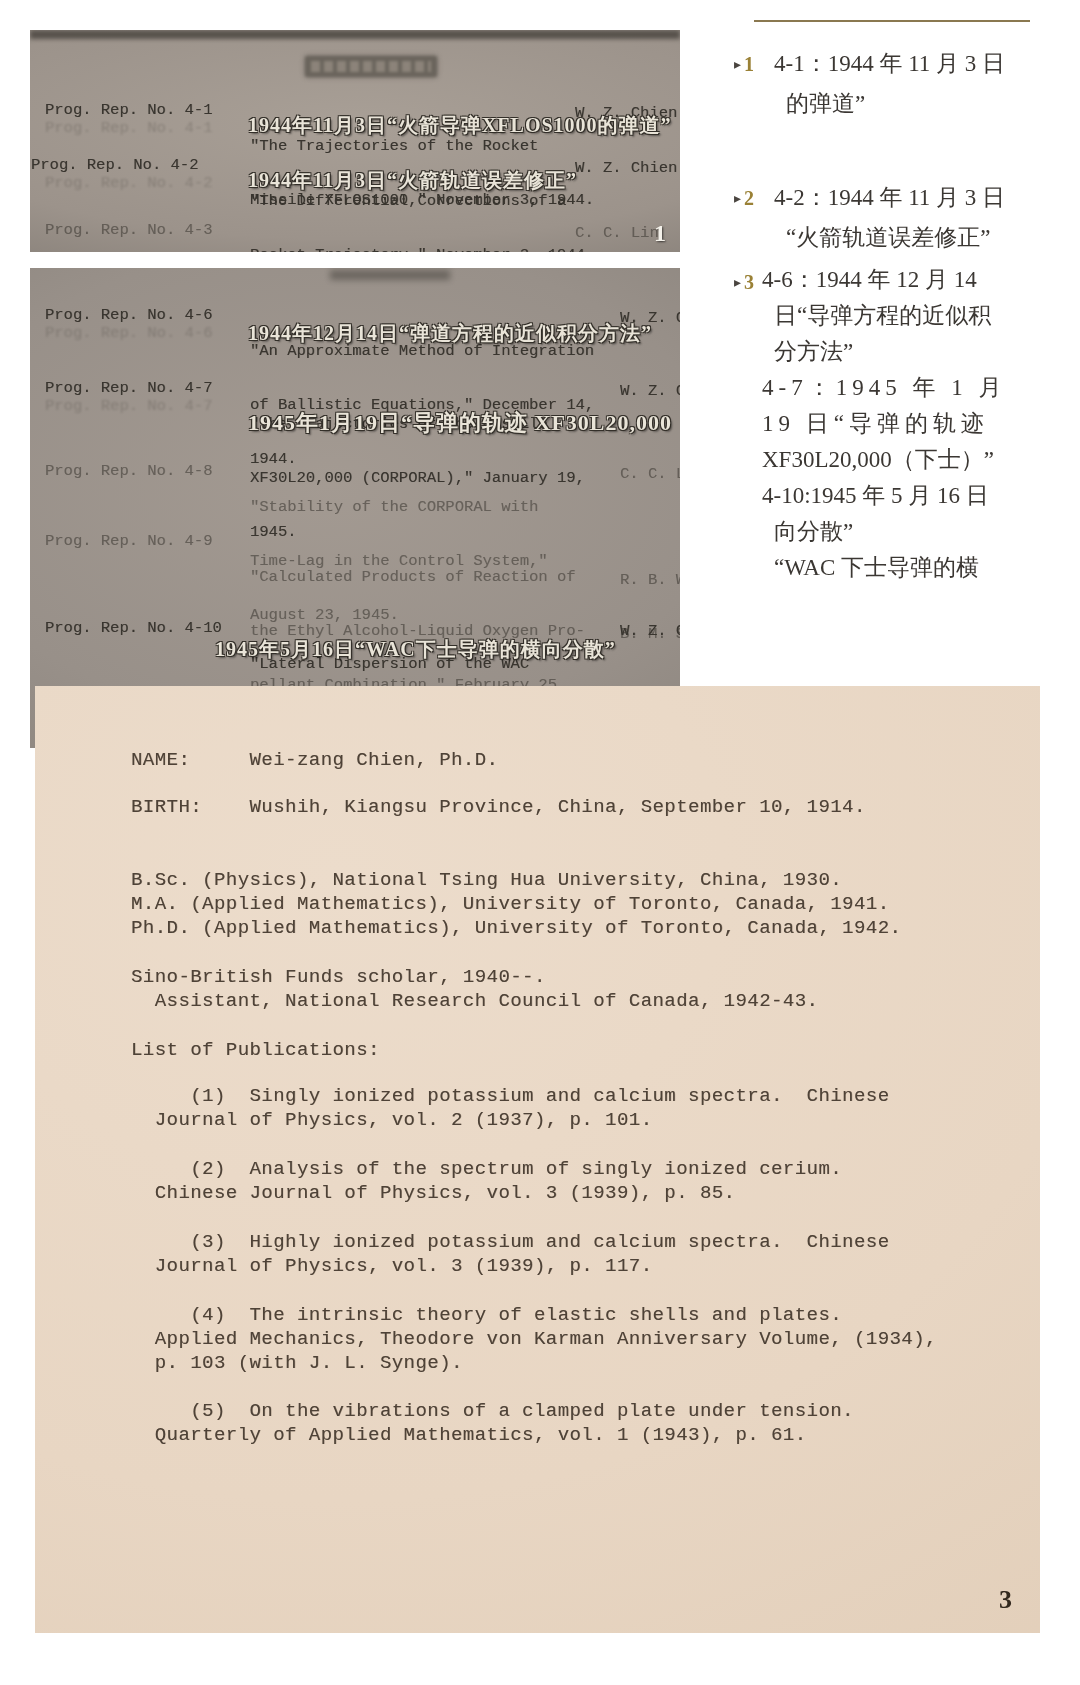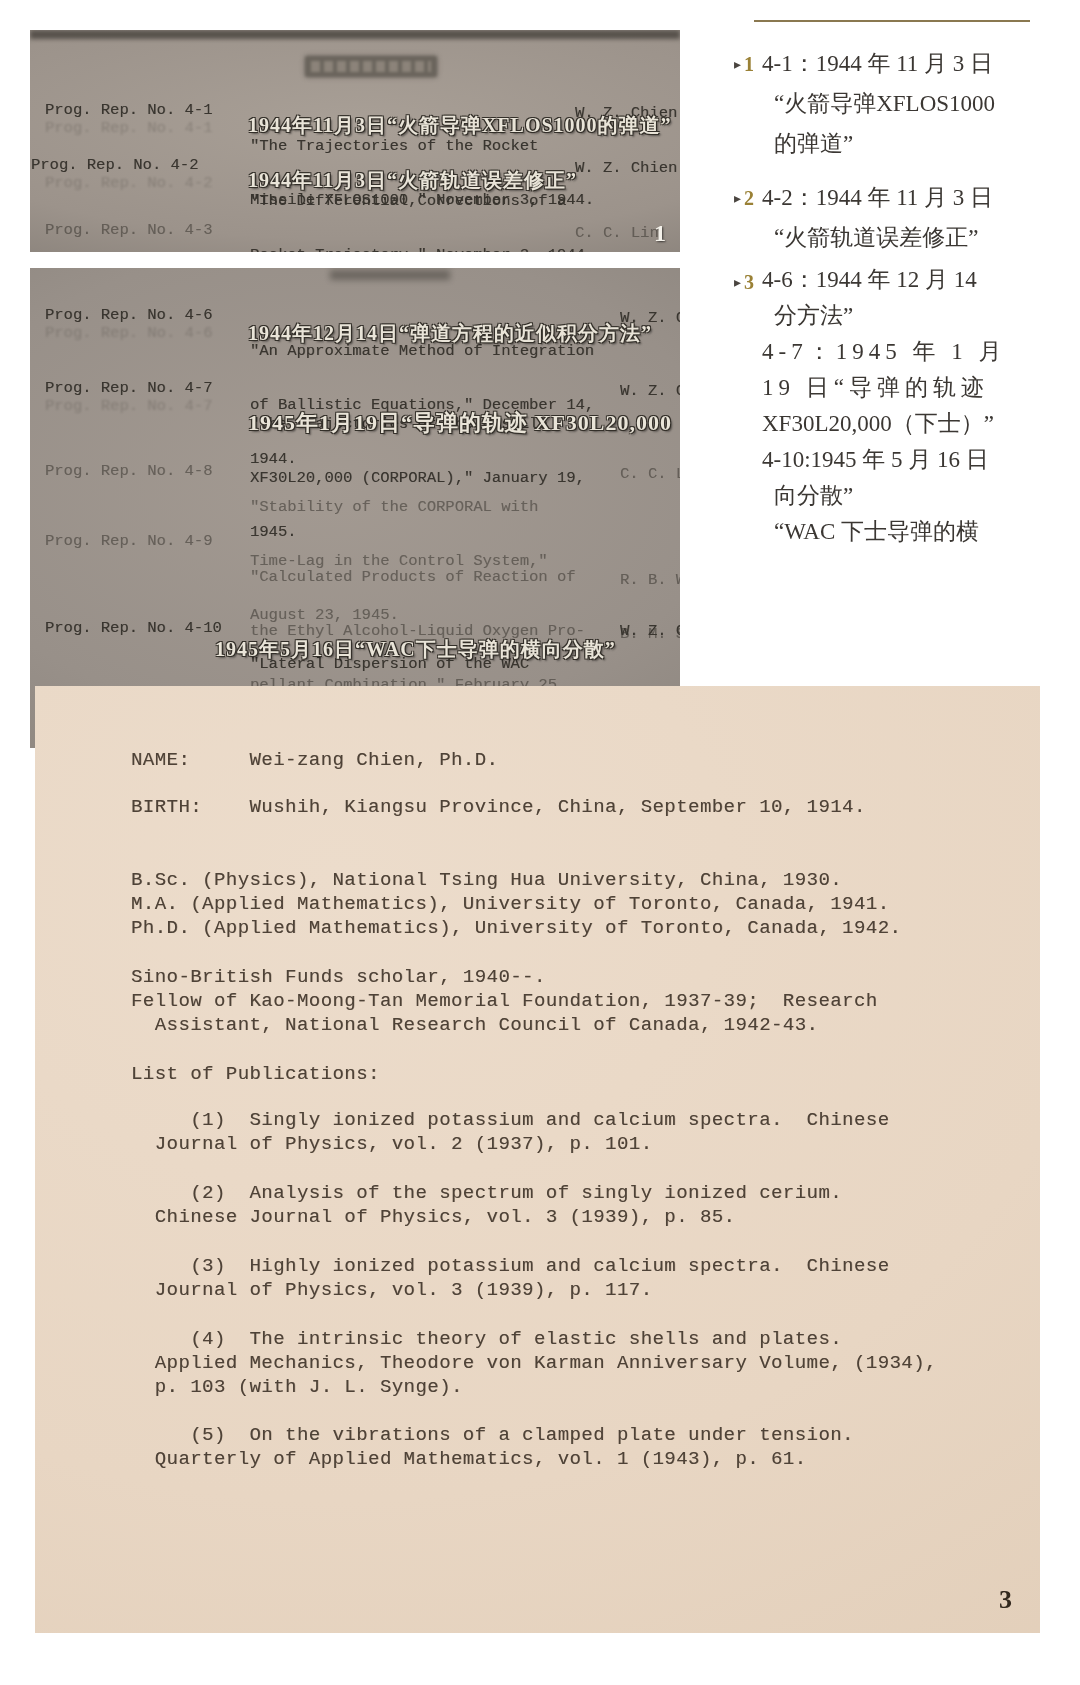--- a/index.html
+++ b/index.html
@@ -32,21 +32,21 @@
     font-weight:bold;font-size:24px;color:#f4f1ea;text-shadow:1px 1px 2px rgba(0,0,0,.6);}
 
   
   .rule{position:absolute;left:754px;top:20px;width:276px;height:2px;background:#8a7850;}
   .note{position:absolute;left:712px;width:350px;display:flex;}
   .nmark{width:50px;flex:0 0 50px;font-family:"Liberation Serif","DejaVu Serif",serif;
     font-size:20px;line-height:40px;text-align:right;padding-right:8px;box-sizing:border-box;}
   .tri{color:#4a4540;font-size:14px;vertical-align:2px;}
   .nnum{color:#9a8136;font-weight:bold;margin-left:3px;}
   .nlines{flex:1;font-family:"Liberation Serif","DejaVu Serif",serif;font-size:23px;color:#3b3733;}
-  .n12 .nlines{line-height:40px;}
+  .n12 .nlines{line-height:40px;margin-left:12px;}
   .n3 .nlines{line-height:36px;}
   .ind{padding-left:12px;}
   .sp{letter-spacing:5px;}
 
   
   #doc3{position:absolute;left:35px;top:686px;width:1005px;height:947px;
     background:radial-gradient(140% 120% at 30% 20%, #ecdccb 0%, #e8d6c3 55%, #e0ccb6 100%);}
   .doclines{position:absolute;left:96px;top:62px;right:20px;
     font-family:"Liberation Mono","DejaVu Sans Mono",monospace;font-size:19px;letter-spacing:.45px;
     color:#4e4237;filter:blur(.3px);text-shadow:.4px .4px 0 rgba(70,55,40,.4);}
@@ -149,56 +149,55 @@
 
     <div class="photo-label">2</div>
   </div>
 
   <div class="rule"></div>
 
   <div class="note n12" style="top:44px">
     <div class="nmark"><span class="tri">▸</span><span class="nnum">1</span></div>
     <div class="nlines">
       <div class="nline">4-1：1944 年 11 月 3 日</div>
-      <div class="nline ind">“火箭导弹XFLOS1000</div>
       <div class="nline ind">的弹道”</div>
     </div>
   </div>
 
   <div class="note n12" style="top:178px">
     <div class="nmark"><span class="tri">▸</span><span class="nnum">2</span></div>
     <div class="nlines">
       <div class="nline">4-2：1944 年 11 月 3 日</div>
       <div class="nline ind">“火箭轨道误差修正”</div>
     </div>
   </div>
 
   <div class="note n3" style="top:262px">
     <div class="nmark"><span class="tri">▸</span><span class="nnum">3</span></div>
     <div class="nlines">
       <div class="nline">4-6：1944 年 12 月 14</div>
+      <div class="nline ind">日“导弹方程的近似积</div>
       <div class="nline ind">分方法”</div>
       <div class="nline sp">4-7：1945 年 1 月</div>
       <div class="nline sp">19 日“导弹的轨迹</div>
       <div class="nline">XF30L20,000（下士）”</div>
       <div class="nline">4-10:1945 年 5 月 16 日</div>
       <div class="nline ind">向分散”</div>
       <div class="nline ind">“WAC 下士导弹的横</div>
     </div>
   </div>
 
   <div id="doc3">
     <div class="doclines">
       <div class="dline">NAME:     Wei-zang Chien, Ph.D.</div>
       <div class="dline mt23">BIRTH:    Wushih, Kiangsu Province, China, September 10, 1914.</div>
       <div class="dline mt49">B.Sc. (Physics), National Tsing Hua University, China, 1930.</div>
       <div class="dline">M.A. (Applied Mathematics), University of Toronto, Canada, 1941.</div>
       <div class="dline">Ph.D. (Applied Mathematics), University of Toronto, Canada, 1942.</div>
       <div class="dline mt25">Sino-British Funds scholar, 1940--.</div>
-      <div class="dline">Fellow of Kao-Moong-Tan Memorial Foundation, 1937-39;  Research</div>
       <div class="dline">  Assistant, National Research Council of Canada, 1942-43.</div>
       <div class="dline mt25">List of Publications:</div>
       <div class="dline mt22">     (1)  Singly ionized potassium and calcium spectra.  Chinese</div>
       <div class="dline">  Journal of Physics, vol. 2 (1937), p. 101.</div>
       <div class="dline mt25">     (2)  Analysis of the spectrum of singly ionized cerium.</div>
       <div class="dline">  Chinese Journal of Physics, vol. 3 (1939), p. 85.</div>
       <div class="dline mt25">     (3)  Highly ionized potassium and calcium spectra.  Chinese</div>
       <div class="dline">  Journal of Physics, vol. 3 (1939), p. 117.</div>
       <div class="dline mt25">     (4)  The intrinsic theory of elastic shells and plates.</div>
       <div class="dline">  Applied Mechanics, Theodore von Karman Anniversary Volume, (1934),</div>

